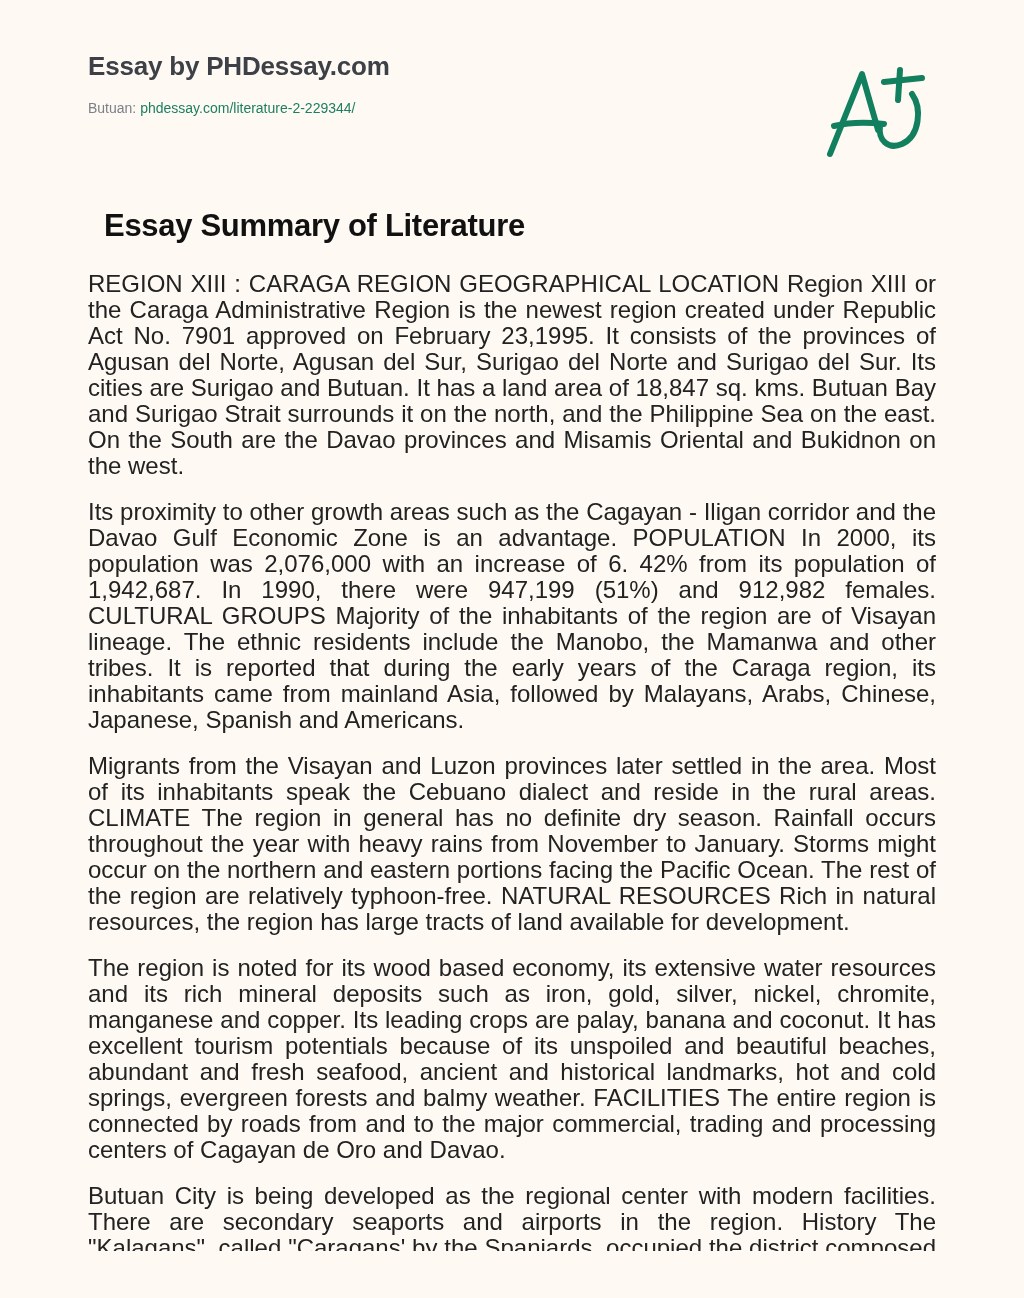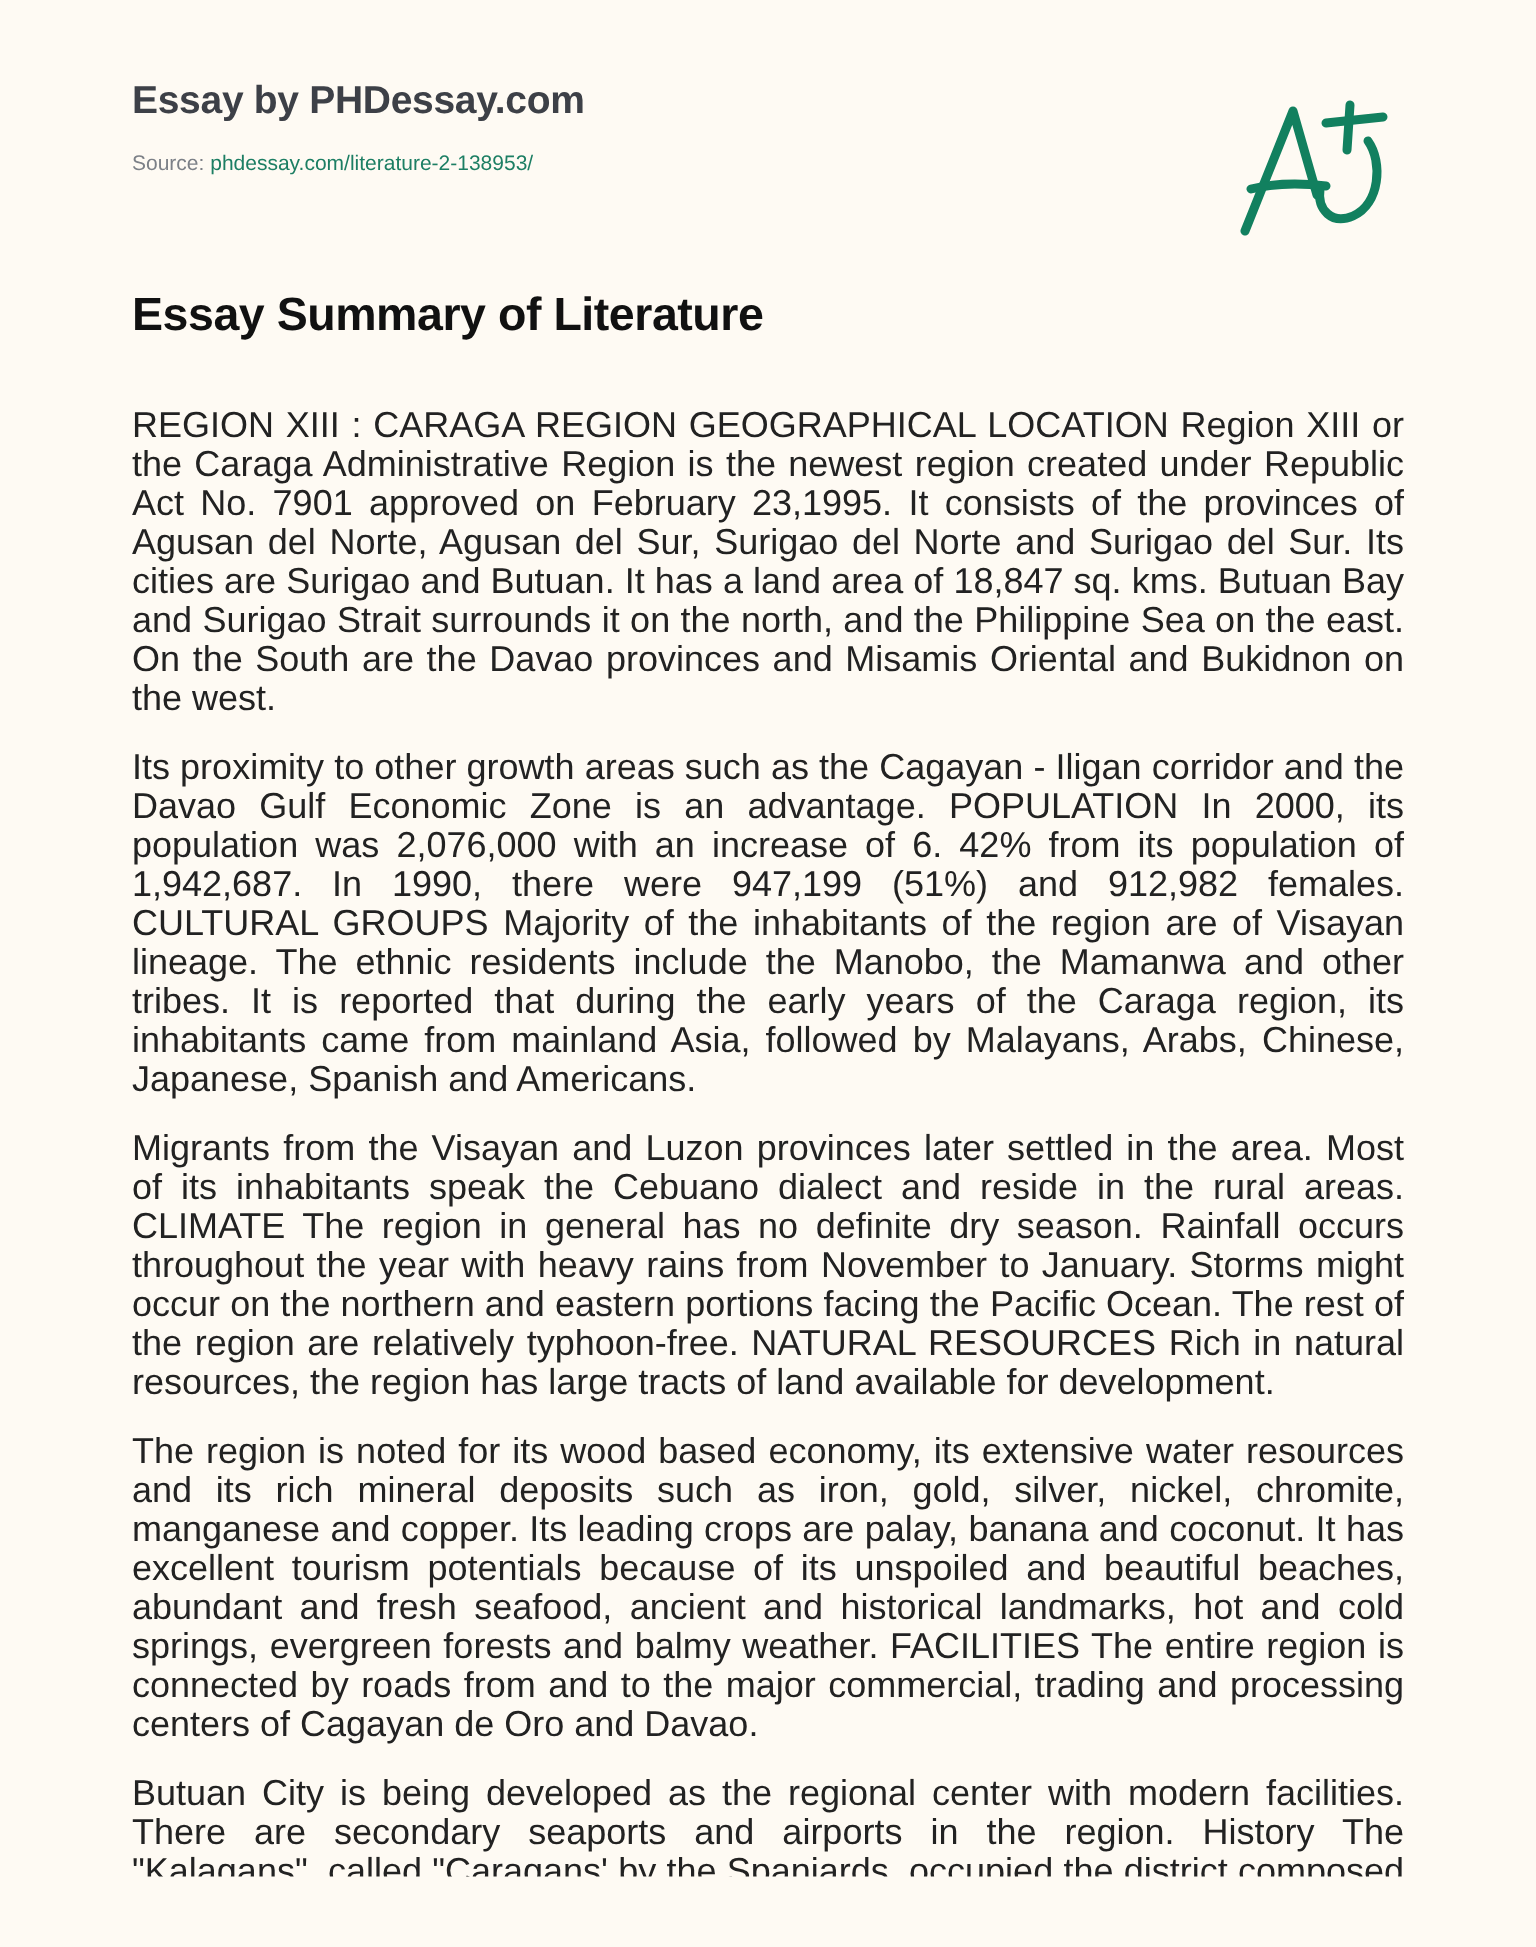--- a/index.html
+++ b/index.html
@@ -42,21 +42,21 @@
       position: absolute;
       left: 822px;
       top: 64px;
       width: 110px;
       height: 96px;
     }
     .title {
       position: absolute;
       left: 88px;
       top: 190px;
-      margin: 0;
+      margin: 16px;
       font-size: 31px;
       font-weight: bold;
       color: #111111;
       line-height: 40px;
       letter-spacing: -0.3px;
     }
     .content {
       position: absolute;
       left: 88px;
       top: 271px;
@@ -71,21 +71,21 @@
     .content p {
       margin: 0 0 20px 0;
     }
   </style>
 </head>
 <body>
 
 <header class="header">
   <h2 class="brand">Essay by PHDessay.com</h2>
   <div class="source">
-    <span>Source: </span><a>phdessay.com/literature-2-138953/</a>
+    <span>Butuan: </span><a>phdessay.com/literature-2-229344/</a>
   </div>
 </header>
 
 <div class="logo">
   <svg width="110" height="96" viewBox="0 0 110 96" fill="none" stroke="#12805f" stroke-width="6" stroke-linecap="round" stroke-linejoin="round">
 
     <path d="M8 90 L40 10 L56 66"></path>
 
     <path d="M12 62 C 28 58, 46 58, 62 60"></path>
 

